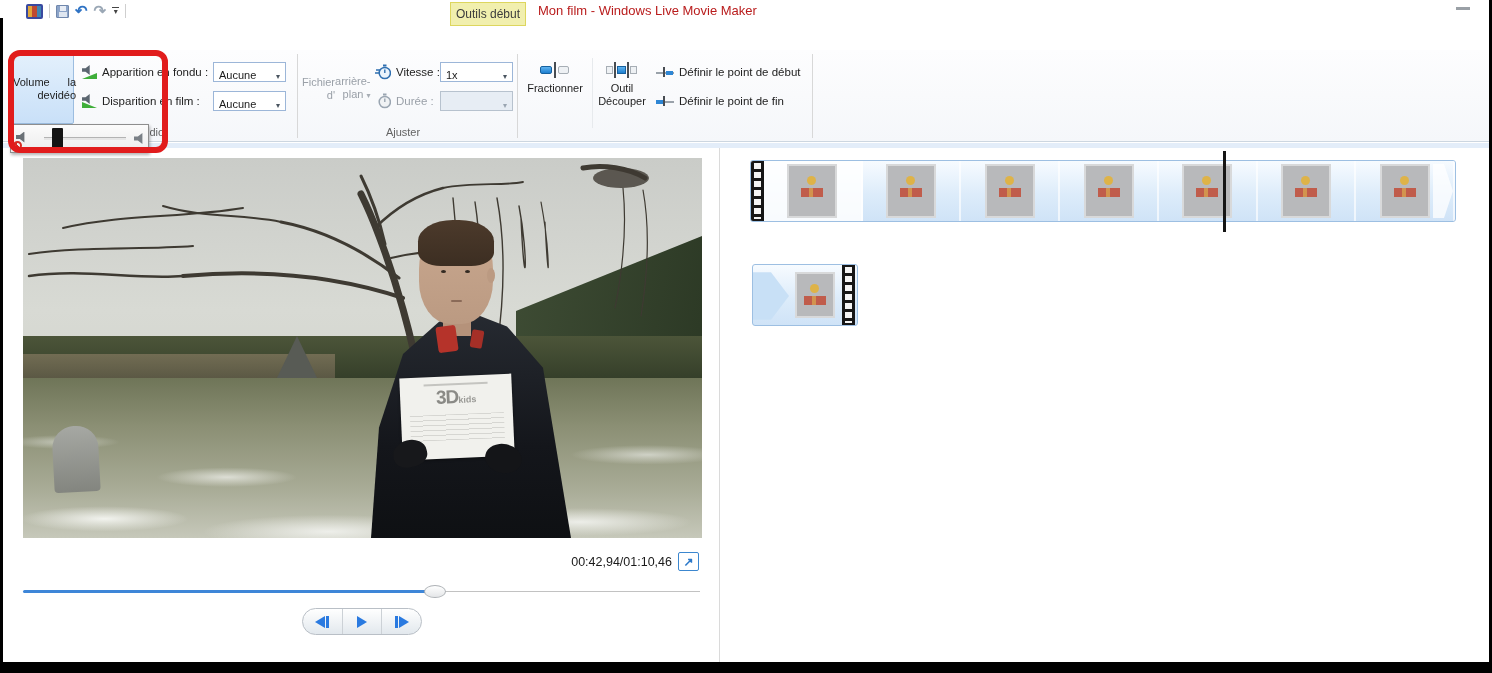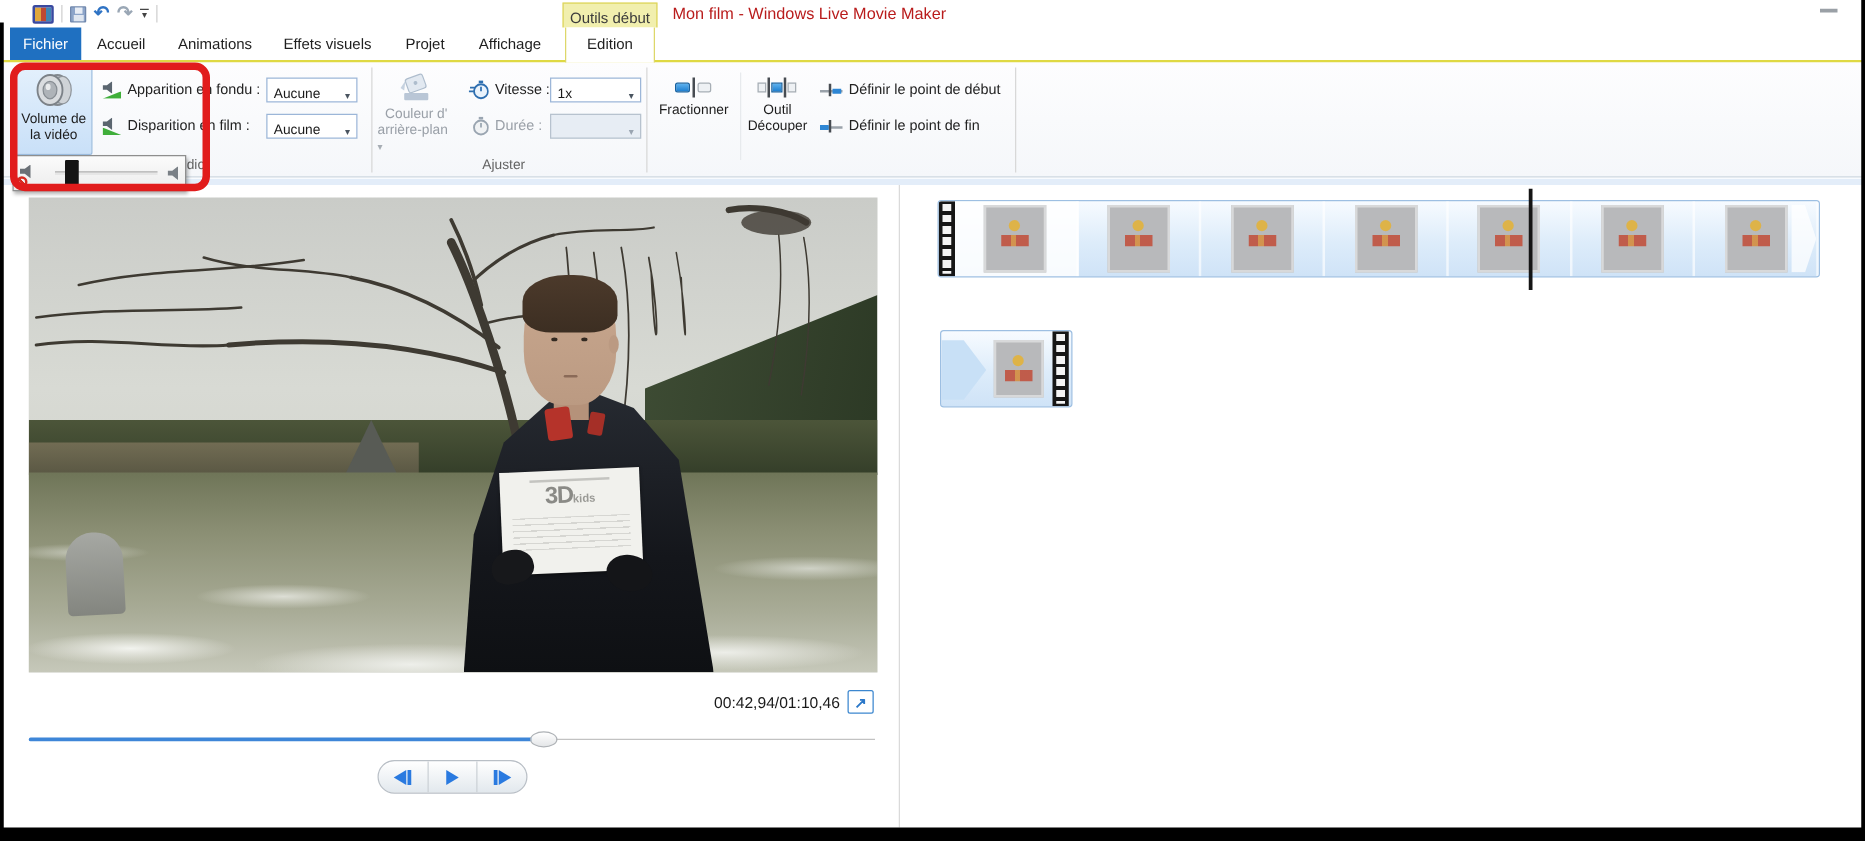--- a/index.html
+++ b/index.html
@@ -43,22 +43,22 @@
   .tab-affichage { left:376px; width:64px; }
   .tab-edition { left:452px; width:72px; height:28px; background:#fff; border-left:1px solid #ddd76a; border-right:1px solid #ddd76a; z-index:2; }
 
   
   .ribbon { position:absolute; left:0; top:50px; width:1492px; height:92px;
     background:linear-gradient(180deg,#fdfdfe,#f5f7fa); border-bottom:1px solid #ccd6e0; }
   .rib-sep { position:absolute; top:4px; width:1px; height:84px; background:#d8d8d8; }
   .rib-sep-light { position:absolute; top:8px; width:1px; height:70px; background:#e7eaed; }
   .group-label { position:absolute; top:76px; height:14px; font-size:11px; color:#636363; text-align:center; }
 
-  .big-btn { position:absolute; top:3px; width:62px; height:71px; display:flex; flex-direction:column;
-    align-items:center; justify-content:flex-start; font-size:11px; color:#1d1d1d; text-align:left; border-radius:2px; }
+  .big-btn { position:absolute; top:3px; width:62px; height:71px; display:flex; flex-direction:row;
+    align-items:center; justify-content:flex-start; font-size:11px; color:#1d1d1d; text-align:right; border-radius:2px; }
   .big-btn .cap { line-height:13px; }
   .volume-btn { left:12px; background:linear-gradient(180deg,#e3f0fc,#c9e0f8); border:1px solid #9cbde0; }
   .speaker-big { margin:4px 0 3px 0; }
   .bg-btn { left:302px; color:#9aa0a8; }
   .bg-btn .cap { line-height:13px; color:#9aa0a8; }
   .dd-arrow-sm { font-size:8px; color:#a7adb4; }
 
   .rib-row { position:absolute; height:20px; display:flex; align-items:center; gap:5px; font-size:11.5px; color:#222; }
   .rib-label-gray { color:#9aa0a8; }
 
@@ -236,29 +236,20 @@
         <span class="bar"></span>
         <span class="arr">▾</span>
       </span>
       <span class="qat-sep"></span>
     </div>
     <div class="ctx-group">Outils début</div>
     <div class="win-title">Mon film - Windows Live Movie Maker</div>
     <div class="win-dash"></div>
   </div>
 
-  <div class="tabrow">
-    <div class="tab tab-file">Fichier</div>
-    <div class="tab tab-accueil">Accueil</div>
-    <div class="tab tab-animations">Animations</div>
-    <div class="tab tab-effets">Effets visuels</div>
-    <div class="tab tab-projet">Projet</div>
-    <div class="tab tab-affichage">Affichage</div>
-    <div class="tab tab-edition">Edition</div>
-  </div>
 
   <div class="ribbon">
 
     <div class="big-btn volume-btn">
       <svg class="speaker-big" width="34" height="28" viewBox="0 0 34 28">
         <ellipse cx="20" cy="14" rx="9" ry="12" fill="#b9bec3" stroke="#83898f" stroke-width="1.5"></ellipse>
         <ellipse cx="24" cy="14" rx="7" ry="11" fill="#cfd3d7" stroke="#8f959b" stroke-width="1"></ellipse>
         <ellipse cx="14" cy="14" rx="10" ry="12" fill="#d9dcdf" stroke="#7c8288" stroke-width="1.5"></ellipse>
         <ellipse cx="14" cy="14" rx="5.5" ry="7" fill="#aeb3b8" stroke="#878d93" stroke-width="1"></ellipse>
         <ellipse cx="12.5" cy="11.5" rx="2" ry="2.5" fill="#e9ebec"></ellipse>
@@ -296,21 +287,21 @@
 
     <div class="big-btn bg-btn">
       <svg width="32" height="28" viewBox="0 0 32 28" style="margin:3px 0 2px 0;">
         <rect x="6" y="19" width="20" height="6" rx="1" fill="#b9c6d6"></rect>
         <g transform="rotate(-20 16 11)">
           <rect x="8" y="5" width="15" height="12" rx="2" fill="#e2e9f1" stroke="#aebdcd"></rect>
           <circle cx="15.5" cy="10.5" r="1.6" fill="#aebdcd"></circle>
         </g>
         <path d="M7 9 L3 15 L6 17 Z" fill="#c6d2e0"></path>
       </svg>
-      <span class="cap">Couleur d'</span>
+      <span class="cap">Fichier d'</span>
       <span class="cap"><span>arrière-plan</span> <span class="dd-arrow-sm">▾</span></span>
     </div>
 
     <div class="rib-row" style="left:375px; top:12px;">
       <svg width="16" height="16" viewBox="0 0 16 16">
         <path d="M1 6 h4 M0 9 h4" stroke="#2f6fb0" stroke-width="1.4"></path>
         <rect x="8" y="0.5" width="3.5" height="2" fill="#2f6fb0"></rect>
         <circle cx="9.8" cy="9" r="5.6" fill="#eaf3fc" stroke="#2f6fb0" stroke-width="1.5"></circle>
         <path d="M9.8 9 L9.8 5.4" stroke="#2f6fb0" stroke-width="1.4"></path>
       </svg>

